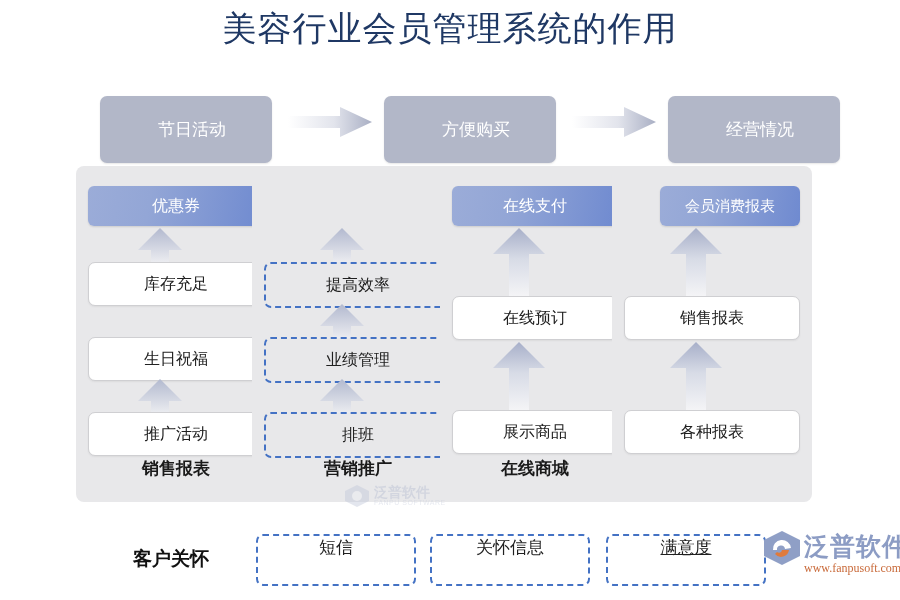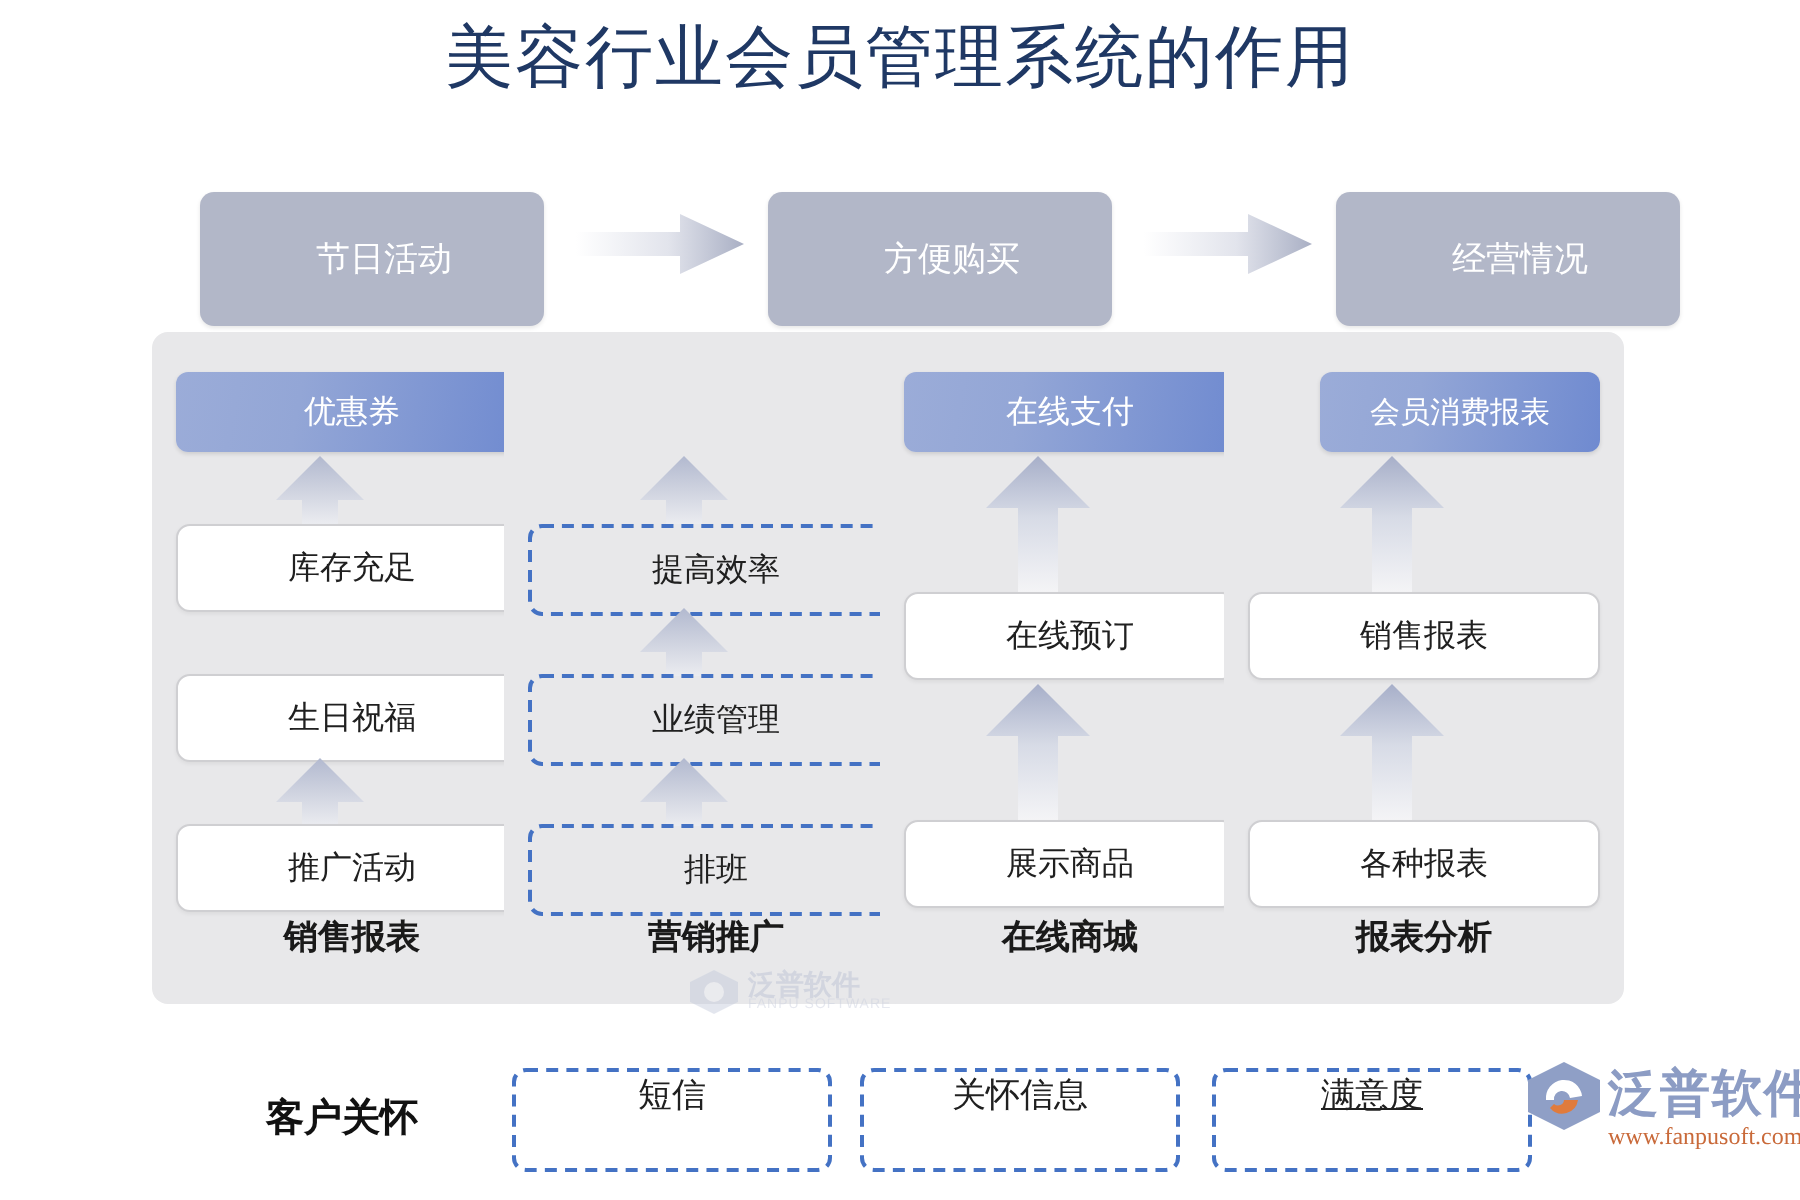--- a/index.html
+++ b/index.html
@@ -264,21 +264,20 @@
   </div>
 
   <svg class="uarrow" style="left:58px;top:176px;width:52px;height:68px;" viewBox="0 0 52 68">
     <path d="M26,0 L52,26 L36,26 L36,68 L16,68 L16,26 L0,26 Z" fill="url(#ug)"></path>
   </svg>
 
   <div class="wbox" style="top:244px;">
     <span>各种报表</span>
   </div>
 
-  <div class="foot">报表分析</div>
 </div>
 
 <div class="wmark">
   <svg width="26" height="24" viewBox="0 0 26 24" style="position:absolute;left:0;top:0;">
     <path d="M13,1 L25,7 L25,17 L13,23 L1,17 L1,7 Z" fill="#c2c8da"></path>
     <path d="M8,12 a5,5 0 0 1 10,0 a5,5 0 0 1 -10,0 Z" fill="#ffffff" opacity=".7"></path>
   </svg>
   <div class="wmark-txt">泛普软件</div>
   <div class="wmark-sub">FANPU SOFTWARE</div>
 </div>

